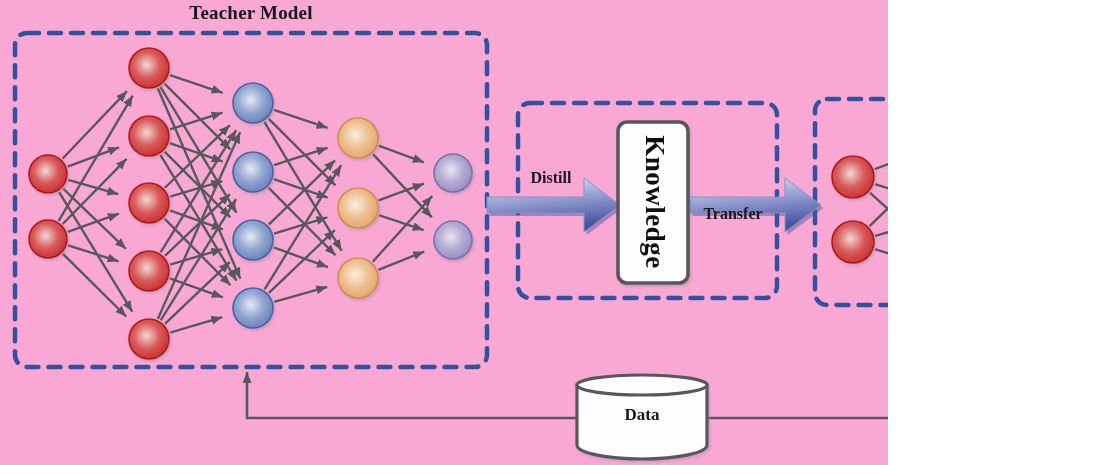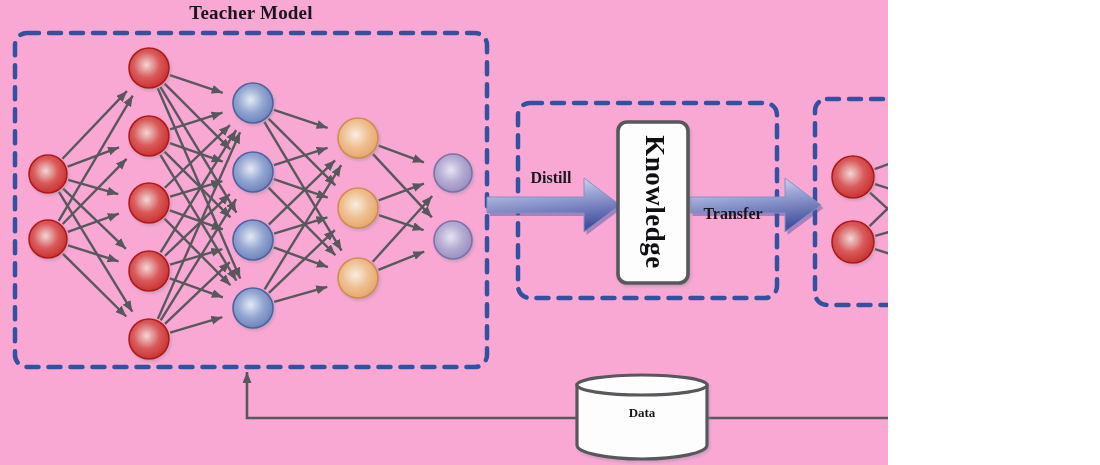--- a/index.html
+++ b/index.html
@@ -36,21 +36,21 @@
     font-size:27px;
     color:#101014;
     white-space:nowrap;
     letter-spacing:0.5px;
   }
   .teacher-ttl{left:251px;top:2px;}
   .kt-ttl{left:666px;top:66px;}
   .student-ttl{left:955px;top:59px;}
   .distill-lbl{left:551px;top:169px;}
   .transfer-lbl{left:733px;top:168px;margin-top:37px;}
-  .data-lbl{left:642px;top:405px;font-size:13px;}
+  .data-lbl{left:642px;top:405px;font-size:17px;}
   .knowledge-lbl{left:654px;top:202px;}
 </style>
 </head>
 <body>
 
 <div class="stage">
   <svg width="1100" height="465" viewBox="0 0 1100 465">
       <defs>
         <radialGradient id="g-red" cx="0.44" cy="0.42" r="0.72">
           <stop offset="0%" stop-color="#f2d6d6"></stop>

